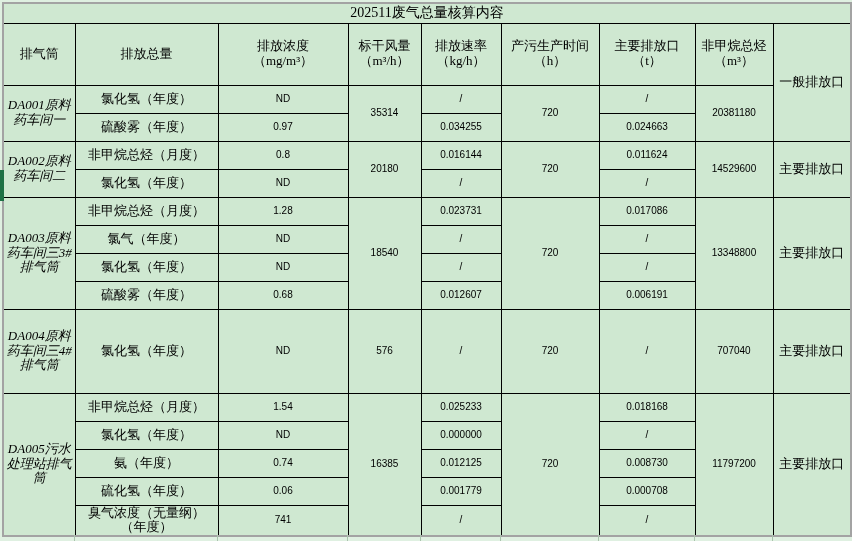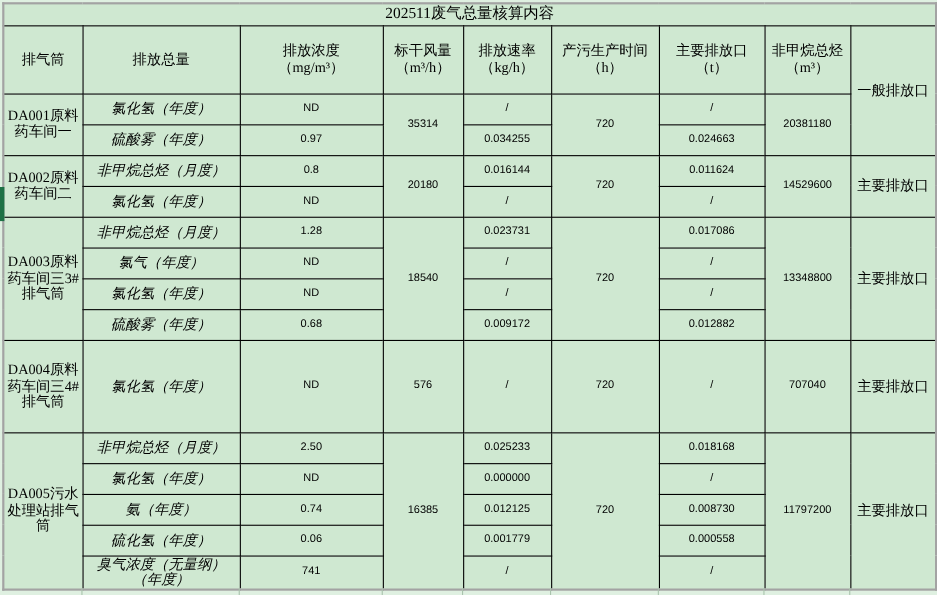--- a/index.html
+++ b/index.html
@@ -21,22 +21,22 @@
     padding:0 2px;line-height:1.12;
     font-weight:normal;overflow:hidden;
   }
   tr.h-title{height:20px;}
   tr.h-header{height:62px;margin-top:20px;}
   tr.h-row{height:28px;}
   tr.h-big{height:84px;}
   td.title-cell{font-size:14px;}
   .hl{display:block;}
   .num{font-family:Liberation Sans, sans-serif;font-size:10px;letter-spacing:0px;}
-  .stack-name{line-height:1.25;}
-  .factor-cell{line-height:1.1;font-style:italic;}
+  .stack-name{line-height:1.25;font-style:italic;}
+  .factor-cell{line-height:1.1;}
   .sel-marker{
     position:absolute;left:0;top:170px;width:4px;height:31px;
     background:#1e7145;z-index:5;
   }
   .below-strip{position:absolute;left:2px;top:535px;width:848px;height:6px;}
   .grid-line{position:absolute;top:0;width:1px;height:6px;background:#aac3ad;}
 </style>
 </head>
 <body>
 
@@ -148,40 +148,40 @@
   </tr>
   <tr class="h-row">
     <td class="factor-cell">氯化氢（年度）</td>
     <td class="num">ND</td>
     <td class="num">/</td>
     <td class="num">/</td>
   </tr>
   <tr class="h-row">
     <td class="factor-cell">硫酸雾（年度）</td>
     <td class="num">0.68</td>
-    <td class="num">0.009172</td>
-    <td class="num">0.012882</td>
+    <td class="num">0.012607</td>
+    <td class="num">0.006191</td>
   </tr>
 
   <tr class="h-big">
     <td class="stack-name">DA004原料药车间三4#排气筒</td>
     <td class="factor-cell">氯化氢（年度）</td>
     <td class="num">ND</td>
     <td class="num">576</td>
     <td class="num">/</td>
     <td class="num">720</td>
     <td class="num">/</td>
     <td class="num">707040</td>
     <td>主要排放口</td>
   </tr>
 
   <tr class="h-row">
     <td class="stack-name" rowspan="5">DA005污水处理站排气筒</td>
     <td class="factor-cell">非甲烷总烃（月度）</td>
-    <td class="num">2.50</td>
+    <td class="num">1.54</td>
     <td class="num" rowspan="5">16385</td>
     <td class="num">0.025233</td>
     <td class="num" rowspan="5">720</td>
     <td class="num">0.018168</td>
     <td class="num" rowspan="5">11797200</td>
     <td rowspan="5">主要排放口</td>
   </tr>
   <tr class="h-row">
     <td class="factor-cell">氯化氢（年度）</td>
     <td class="num">ND</td>
@@ -191,21 +191,21 @@
   <tr class="h-row">
     <td class="factor-cell">氨（年度）</td>
     <td class="num">0.74</td>
     <td class="num">0.012125</td>
     <td class="num">0.008730</td>
   </tr>
   <tr class="h-row">
     <td class="factor-cell">硫化氢（年度）</td>
     <td class="num">0.06</td>
     <td class="num">0.001779</td>
-    <td class="num">0.000558</td>
+    <td class="num">0.000708</td>
   </tr>
   <tr class="h-row">
     <td class="factor-cell">臭气浓度（无量纲）（年度）</td>
     <td class="num">741</td>
     <td class="num">/</td>
     <td class="num">/</td>
   </tr>
 </tbody>
   </table>
 

